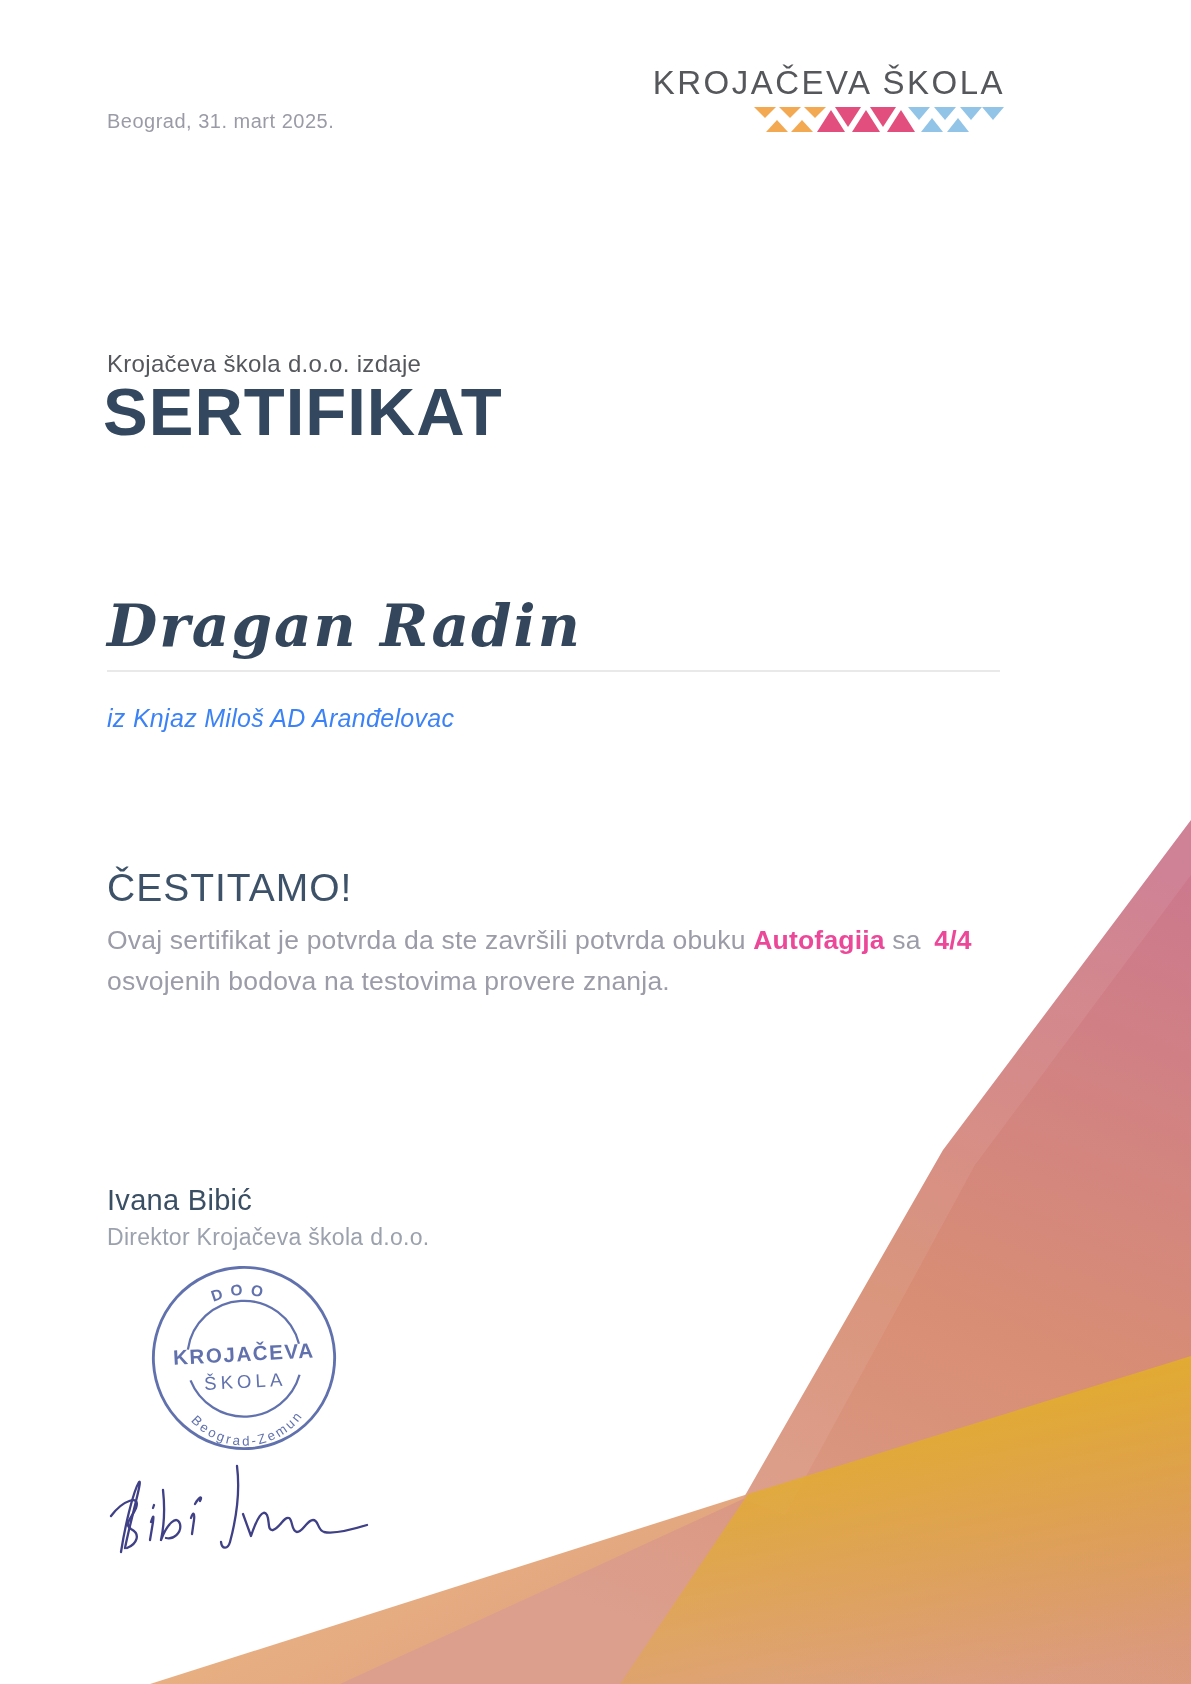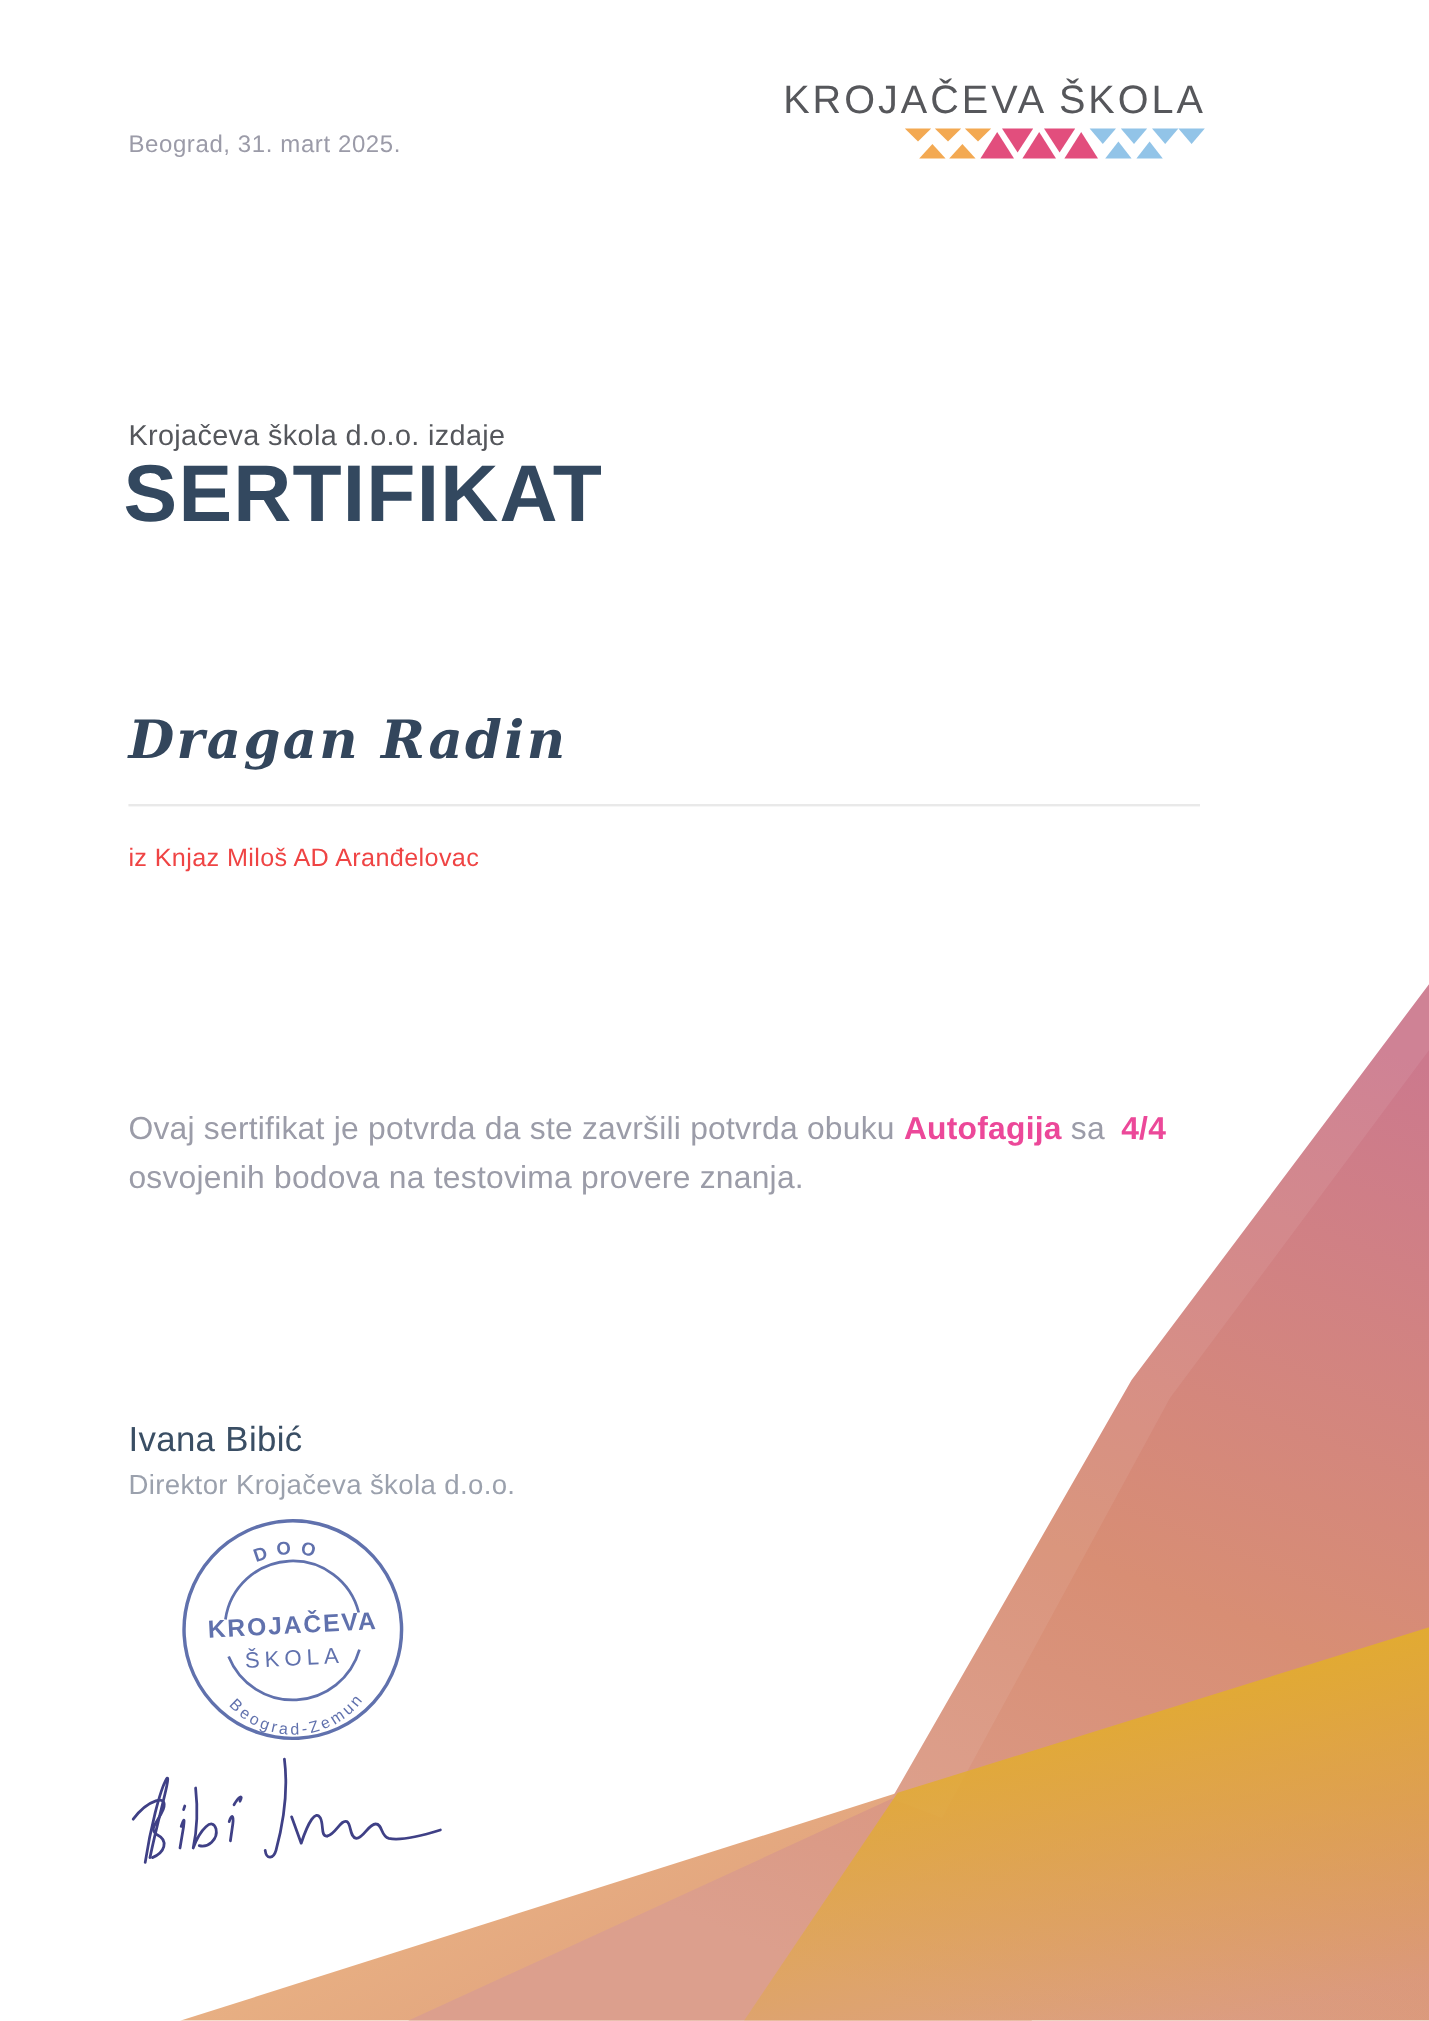--- a/index.html
+++ b/index.html
@@ -31,30 +31,30 @@
   .cert-title{
     left:103px;top:378px;
     font-size:67px;font-weight:bold;color:#33485f;
     letter-spacing:1px;line-height:1;
   }
 
   .recipient-name{
     left:107px;top:592px;
     font-family:"DejaVu Serif",serif;
     font-style:italic;font-weight:bold;
-    font-size:44px;color:#33465c;letter-spacing:2px;
+    font-size:58px;color:#33465c;letter-spacing:2px;
     white-space:nowrap;
   }
   .name-underline{
     left:107px;top:670px;width:893px;height:2px;
     background:#e9e9e9;
   }
   .recipient-company{
     left:107px;top:704px;
-    font-size:21px;color:#ef4444;letter-spacing:0.3px;
+    font-size:25px;font-style:italic;color:#3b82f6;letter-spacing:0.3px;
   }
 
   .congrats-heading{
     left:107px;top:866px;
     font-size:39px;color:#3d5269;letter-spacing:1px;
   }
   .congrats-body{
     left:107px;top:920px;width:920px;
     font-size:26.5px;color:#9b9ca8;line-height:1.55;letter-spacing:0.2px;
   }
@@ -131,20 +131,21 @@
     </svg>
   </div>
 
   <div class="abs issuer-line">Krojačeva škola d.o.o. izdaje</div>
   <div class="abs cert-title">SERTIFIKAT</div>
 
   <div class="abs recipient-name">Dragan Radin</div>
   <div class="abs name-underline"></div>
   <div class="abs recipient-company">iz Knjaz Miloš AD Aranđelovac</div>
 
+  <div class="abs congrats-heading">ČESTITAMO!</div>
   <div class="abs congrats-body">
     <span>Ovaj sertifikat je potvrda da ste završili potvrda obuku </span><b>Autofagija</b><span> sa </span><b class="score">4/4</b><br>
     <span>osvojenih bodova na testovima provere znanja.</span>
   </div>
 
   <div class="abs sig-name">Ivana Bibić</div>
   <div class="abs sig-title">Direktor Krojačeva škola d.o.o.</div>
 
   <svg class="abs stamp" width="206" height="200" viewBox="0 0 200 194">
     <defs>

